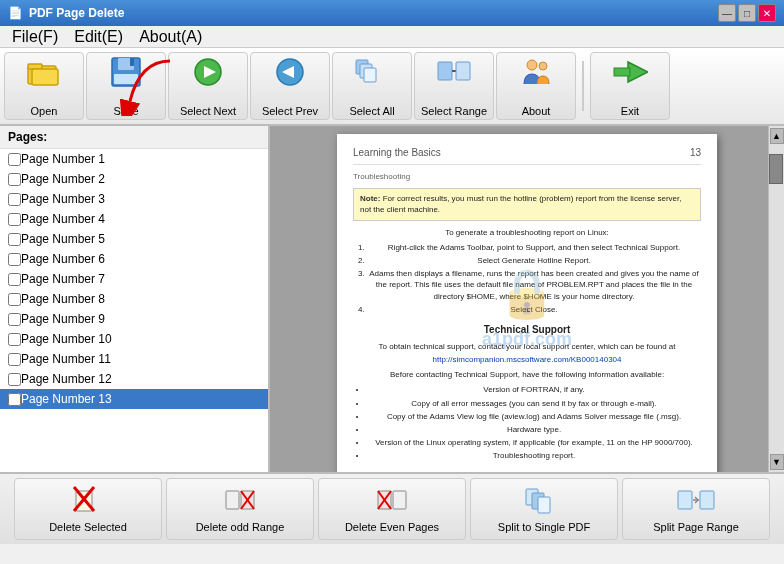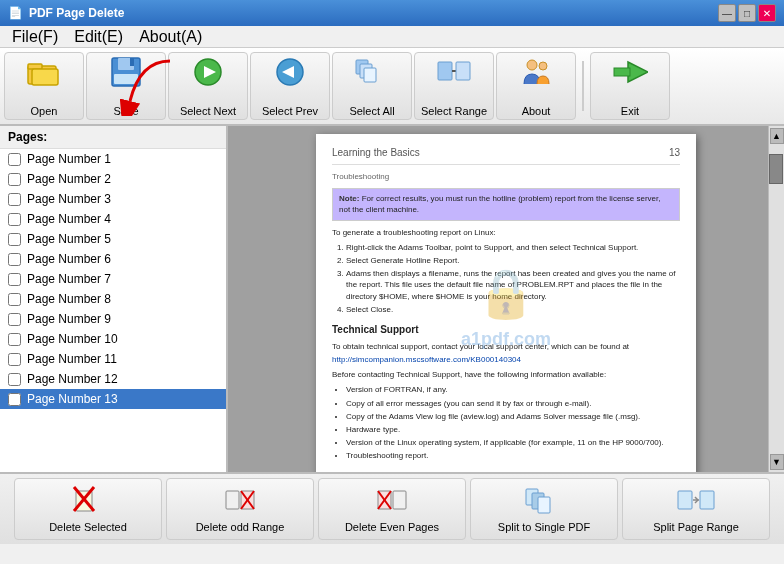--- a/index.html
+++ b/index.html
@@ -89,38 +89,37 @@
       margin: 0 4px;
     }
     
     .main-area {
       display: flex;
       height: 346px;
       background: #f5f5f5;
     }
     
     .sidebar {
-      width: 228px;
+      width: 270px;
       border-right: 2px solid #bbb;
       background: white;
       overflow-y: auto;
       flex-shrink: 0;
     }
     .sidebar-header {
       padding: 4px 8px;
       font-weight: bold;
       font-size: 12px;
       border-bottom: 1px solid #ddd;
       background: #f0f0f0;
     }
     .page-item {
       display: flex;
       align-items: center;
       padding: 3px 8px;
-      gap: 6px;
       cursor: pointer;
       font-size: 12px;
     }
     .page-item.selected {
       background: #3a78c8;
       color: white;
     }
     .page-item input[type=checkbox] {
       margin: 0;
     }
@@ -149,36 +148,36 @@
     .doc-header {
       display: flex;
       justify-content: space-between;
       margin-bottom: 6px;
       font-size: 10px;
       color: #555;
       border-bottom: 1px solid #ddd;
       padding-bottom: 4px;
     }
     .doc-note {
-      background: #c4b5fd;
+      background: #fef9c3;
       border: 1px solid #ccc;
       padding: 4px 6px;
       margin: 6px 0;
       font-size: 8px;
     }
     .doc-note-label {
       font-weight: bold;
       color: #333;
     }
     .doc-section-title {
       font-weight: bold;
       font-size: 10px;
       margin: 8px 0 4px;
     }
-    .doc-body { font-size: 8px; }
+    .doc-body { font-size: 8px; text-align: center; }
     .doc-list { padding-left: 14px; margin: 4px 0; }
     .doc-list li { margin: 2px 0; }
     .watermark {
       position: absolute;
       top: 50%;
       left: 50%;
       transform: translate(-50%, -50%);
       font-size: 32px;
       color: rgba(180,180,180,0.5);
       font-weight: bold;

